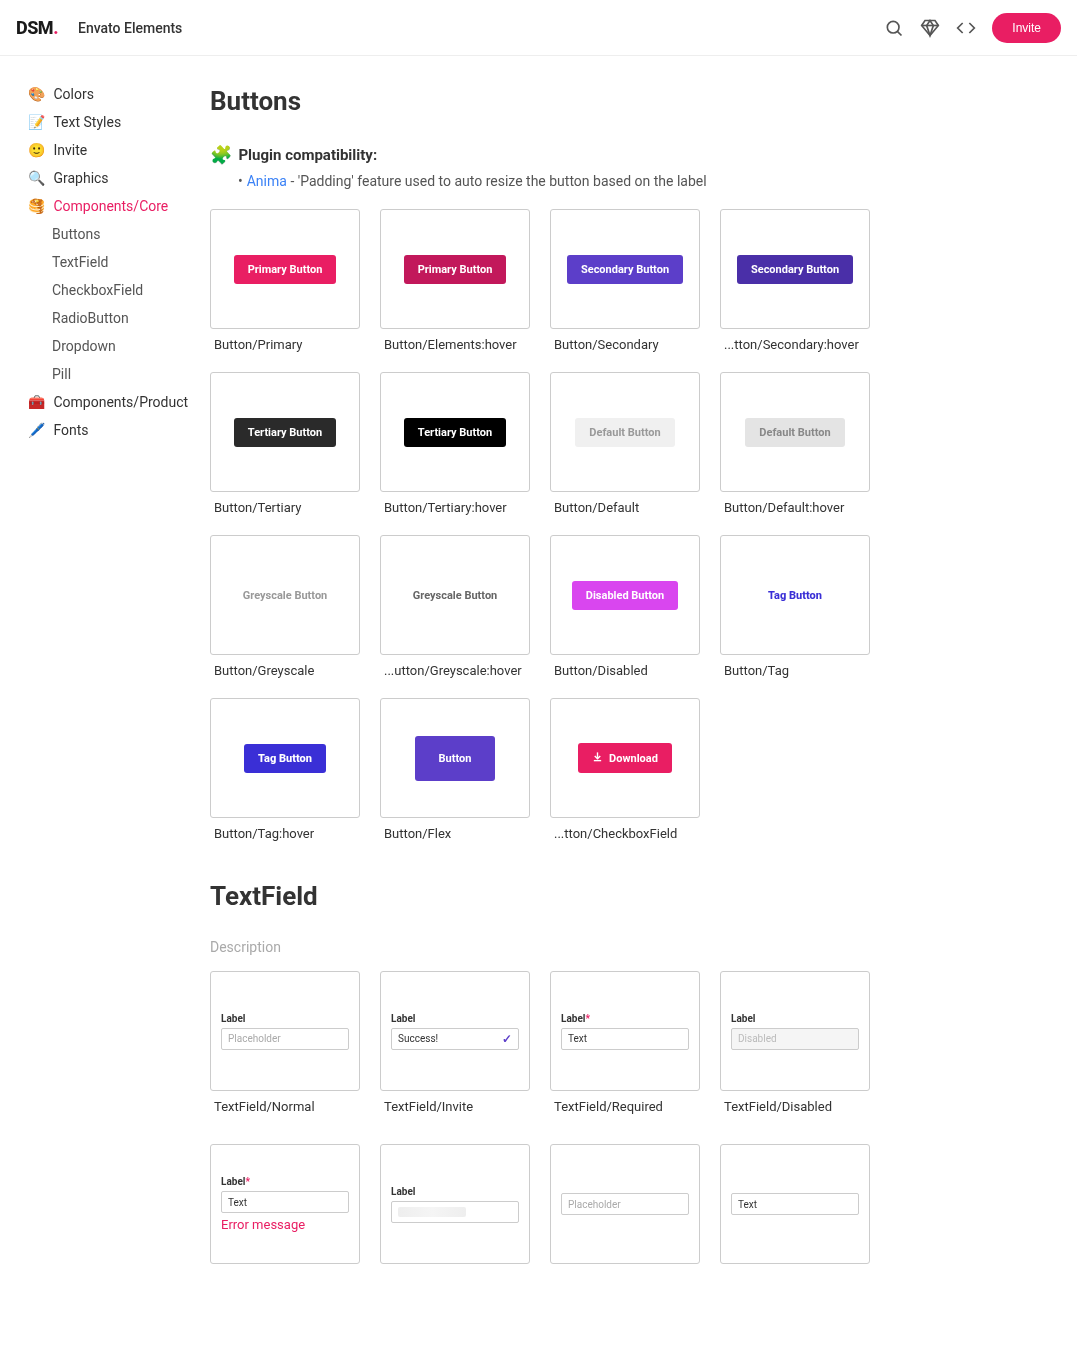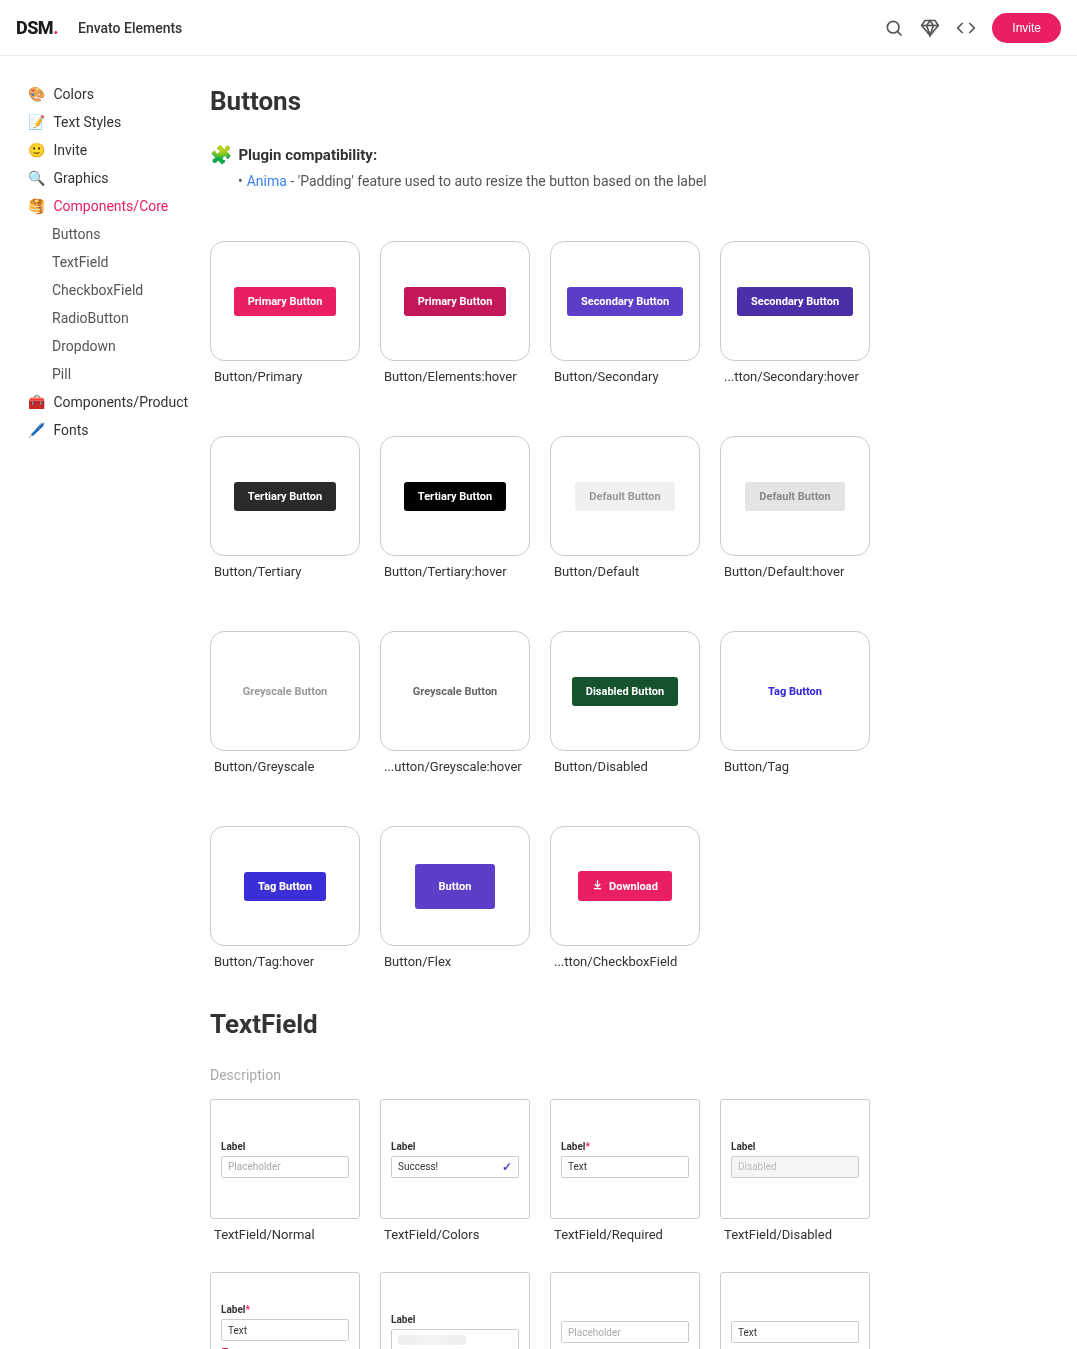--- a/index.html
+++ b/index.html
@@ -22,35 +22,35 @@
 h1.section-title { font-size: 26px; font-weight: 700; margin-bottom: 28px; }
 h1.section-title.mt { margin-top: 40px; }
 .compat { display: flex; align-items: center; font-size: 15px; font-weight: 700; margin-bottom: 8px; }
 .compat .emoji { margin-right: 6px; font-size: 18px; }
 .compat-line { font-size: 14px; color: #555; margin-left: 28px; margin-bottom: 20px; }
 .compat-line .bullet { margin-right: 4px; }
 .compat-line a { color: #3b82f6; text-decoration: none; }
 .desc { font-size: 14px; color: #aaa; margin-bottom: 16px; }
 .grid { display: grid; grid-template-columns: repeat(4, 150px); gap: 20px; margin-bottom: 30px; }
 .card-wrap { display: flex; flex-direction: column; }
-.card { width: 150px; height: 120px; border: 1px solid #ccc; border-radius: 14px; display: flex; align-items: center; justify-content: center; background: #fff; margin-top: 32px; }
+.card { width: 150px; height: 120px; border: 1px solid #ccc; border-radius: 3px; display: flex; align-items: center; justify-content: center; background: #fff; }
 .card-label { font-size: 13px; color: #333; margin-top: 8px; padding-left: 4px; white-space: nowrap; overflow: hidden; text-overflow: ellipsis; max-width: 150px; }
 .card-label.ellip::before { content: "..."; }
 .btn { font-size: 11px; font-weight: 700; padding: 8px 14px; border-radius: 3px; border: none; white-space: nowrap; }
 .btn.primary { background: #e91e63; color: #fff; }
 .btn.primary-hover { background: #c2185b; color: #fff; }
 .btn.secondary { background: #5c3ec9; color: #fff; }
 .btn.secondary-hover { background: #4a2fa8; color: #fff; }
 .btn.tertiary { background: #2a2a2a; color: #fff; }
 .btn.tertiary-hover { background: #000; color: #fff; }
 .btn.default { background: #f0f0f0; color: #999; }
 .btn.default-hover { background: #e4e4e4; color: #888; }
 .btn.greyscale { background: transparent; color: #999; }
 .btn.greyscale-hover { background: transparent; color: #666; }
-.btn.disabled { background: #14532d; color: #fff; }
+.btn.disabled { background: #d946ef; color: #fff; }
 .btn.tag { background: transparent; color: #3a2fd6; font-weight: 800; }
 .btn.tag-hover { background: #3a2fd6; color: #fff; font-weight: 800; }
 .btn.flex { background: #5c3ec9; color: #fff; padding: 16px 24px; }
 .btn.download { background: #e91e63; color: #fff; display: inline-flex; align-items: center; gap: 6px; }
 .dl-icon { display: inline-block; }
 .tf-card { width: 150px; height: 120px; border: 1px solid #ccc; border-radius: 3px; padding: 7px 10px; background: #fff; display: flex; flex-direction: column; justify-content: center; }
 .tf-label { font-size: 10px; font-weight: 700; margin-bottom: 4px; }
 .tf-label .req { color: #e91e63; }
 .tf-input { border: 1px solid #ccc; border-radius: 2px; padding: 4px 6px; font-size: 10px; color: #333; background: #fff; height: 22px; display: flex; align-items: center; justify-content: space-between; }
 .tf-input.ph { color: #aaa; }
@@ -263,21 +263,21 @@
           <div class="card-label">TextField/Normal</div>
         </div>
         <div class="card-wrap">
           <div class="tf-card">
             <div class="tf-label">Label</div>
             <div class="tf-input success">
               <span>Success!</span>
               <span class="tf-check">✓</span>
             </div>
           </div>
-          <div class="card-label">TextField/Colors</div>
+          <div class="card-label">TextField/Invite</div>
         </div>
         <div class="card-wrap">
           <div class="tf-card">
             <div class="tf-label">Label<span class="req">*</span></div>
             <div class="tf-input ">
               <span>Text</span>
             </div>
           </div>
           <div class="card-label">TextField/Required</div>
         </div>

